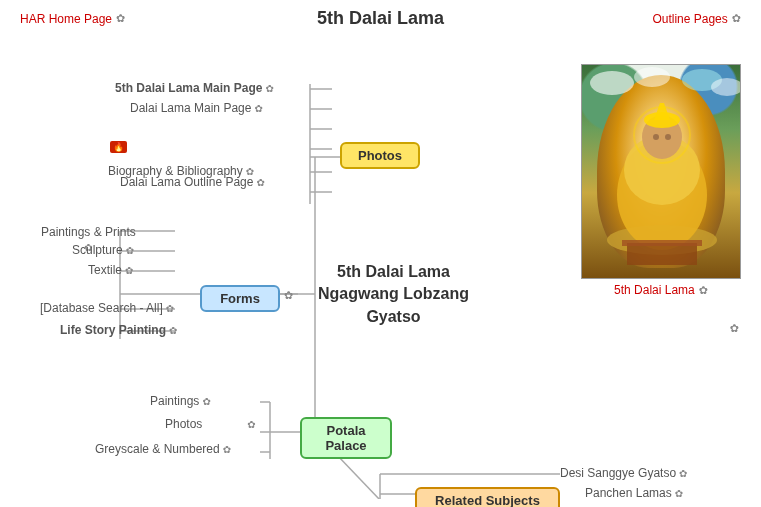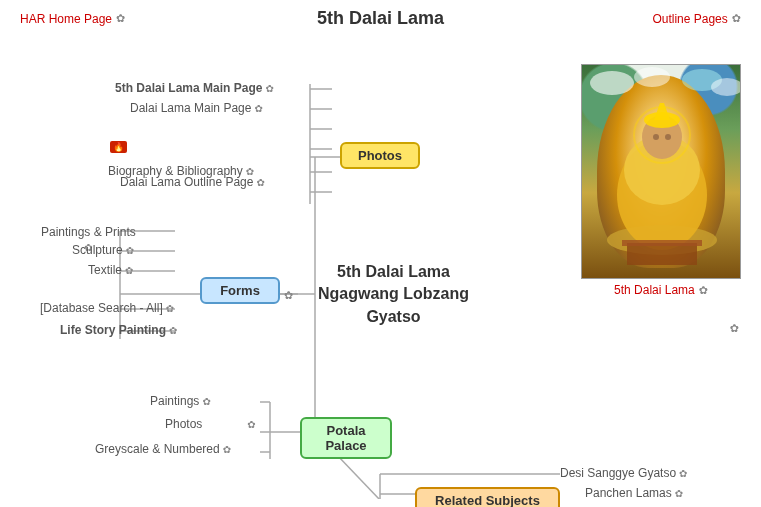--- a/index.html
+++ b/index.html
@@ -264,21 +264,21 @@
     <div class="link-item" style="left:110px; top:112px;">
       <span class="icon-red" style="background:#cc2200;color:#fff;font-size:9px;padding:1px 3px;border-radius:2px;">🔥</span>
     </div>
 
     <div class="link-item" style="left:108px; top:135px;">
       <span style="cursor:pointer; color:#555;">Biography &amp; Bibliography</span>
       <span class="gear-icon icon-small">✿</span>
     </div>
 
 
-    <div class="box box-blue" style="left:200px; top:248px; width:80px;">
+    <div class="box box-blue" style="left:200px; top:256px; width:80px;">
       <span>Forms</span>
     </div>
     <span class="gear-icon" style="position:absolute; left:284px; top:260px; font-size:11px; color:#888;">✿</span>
 
     <div class="link-item" style="left:41px; top:196px;flex-direction:column;">
       <span style="cursor:pointer; color:#555;">Paintings &amp; Prints</span>
       <span class="gear-icon icon-small">✿</span>
     </div>
 
     <div class="link-item" style="left:72px; top:214px;">

